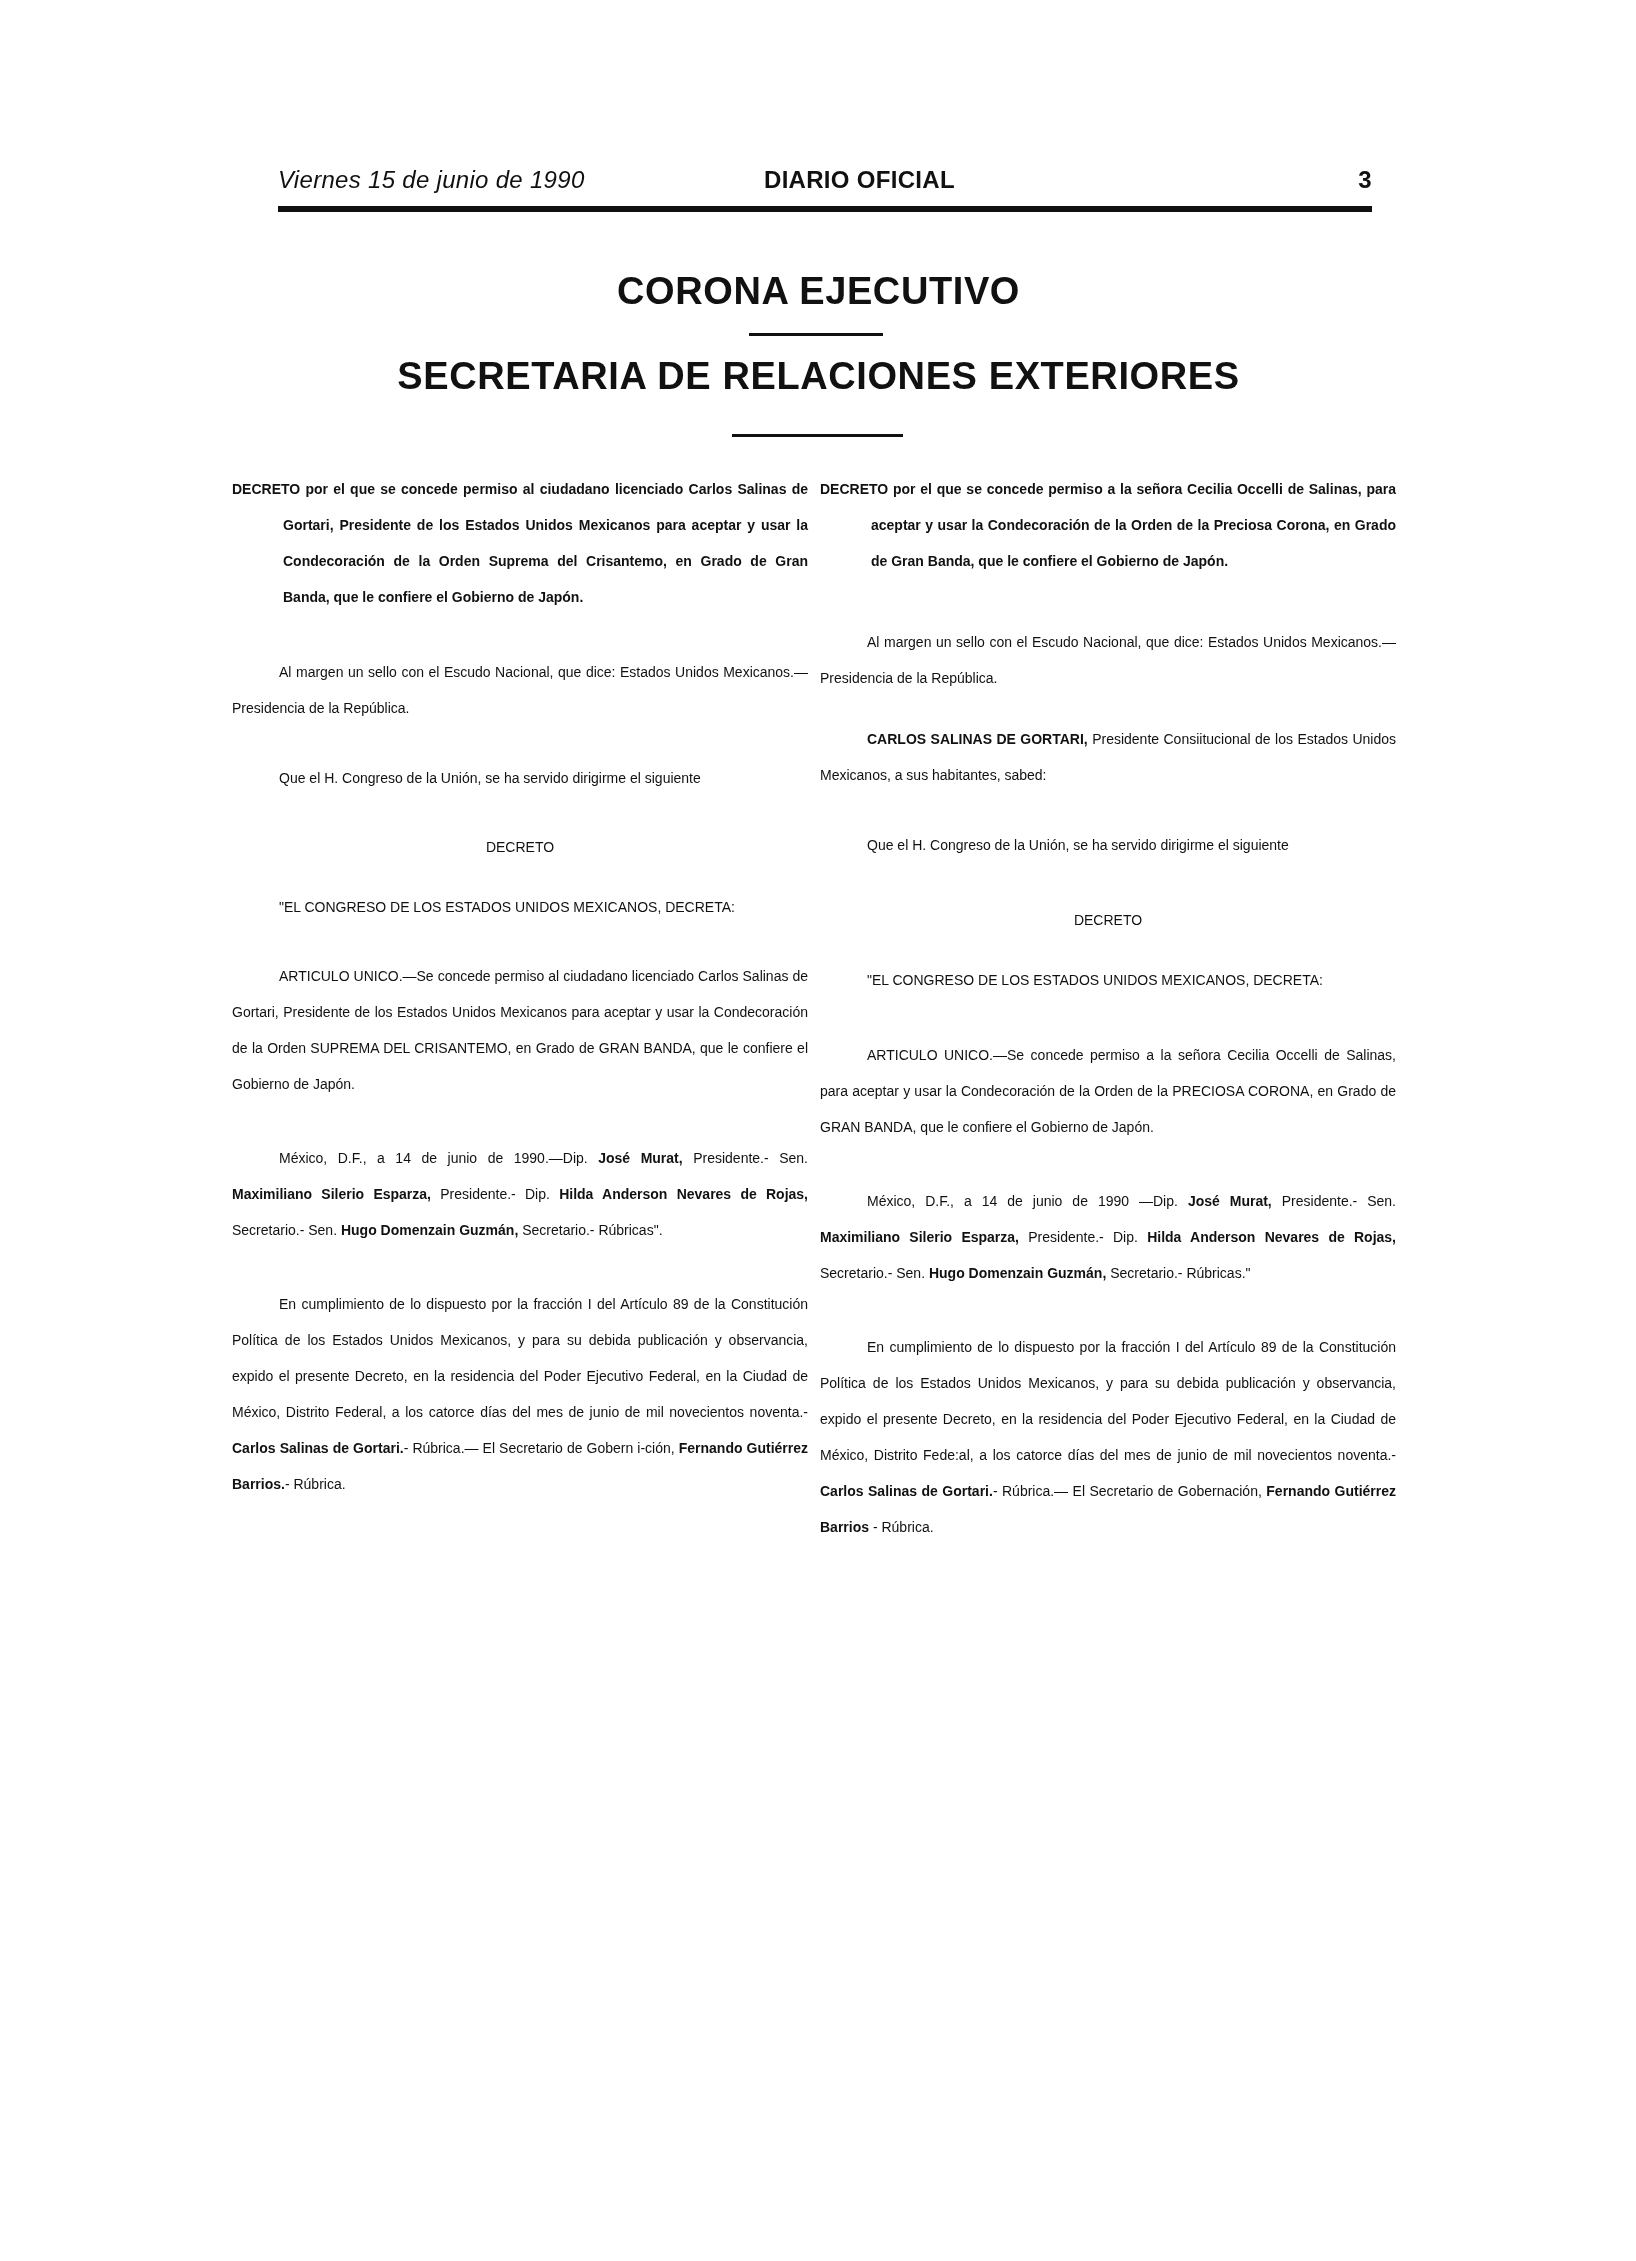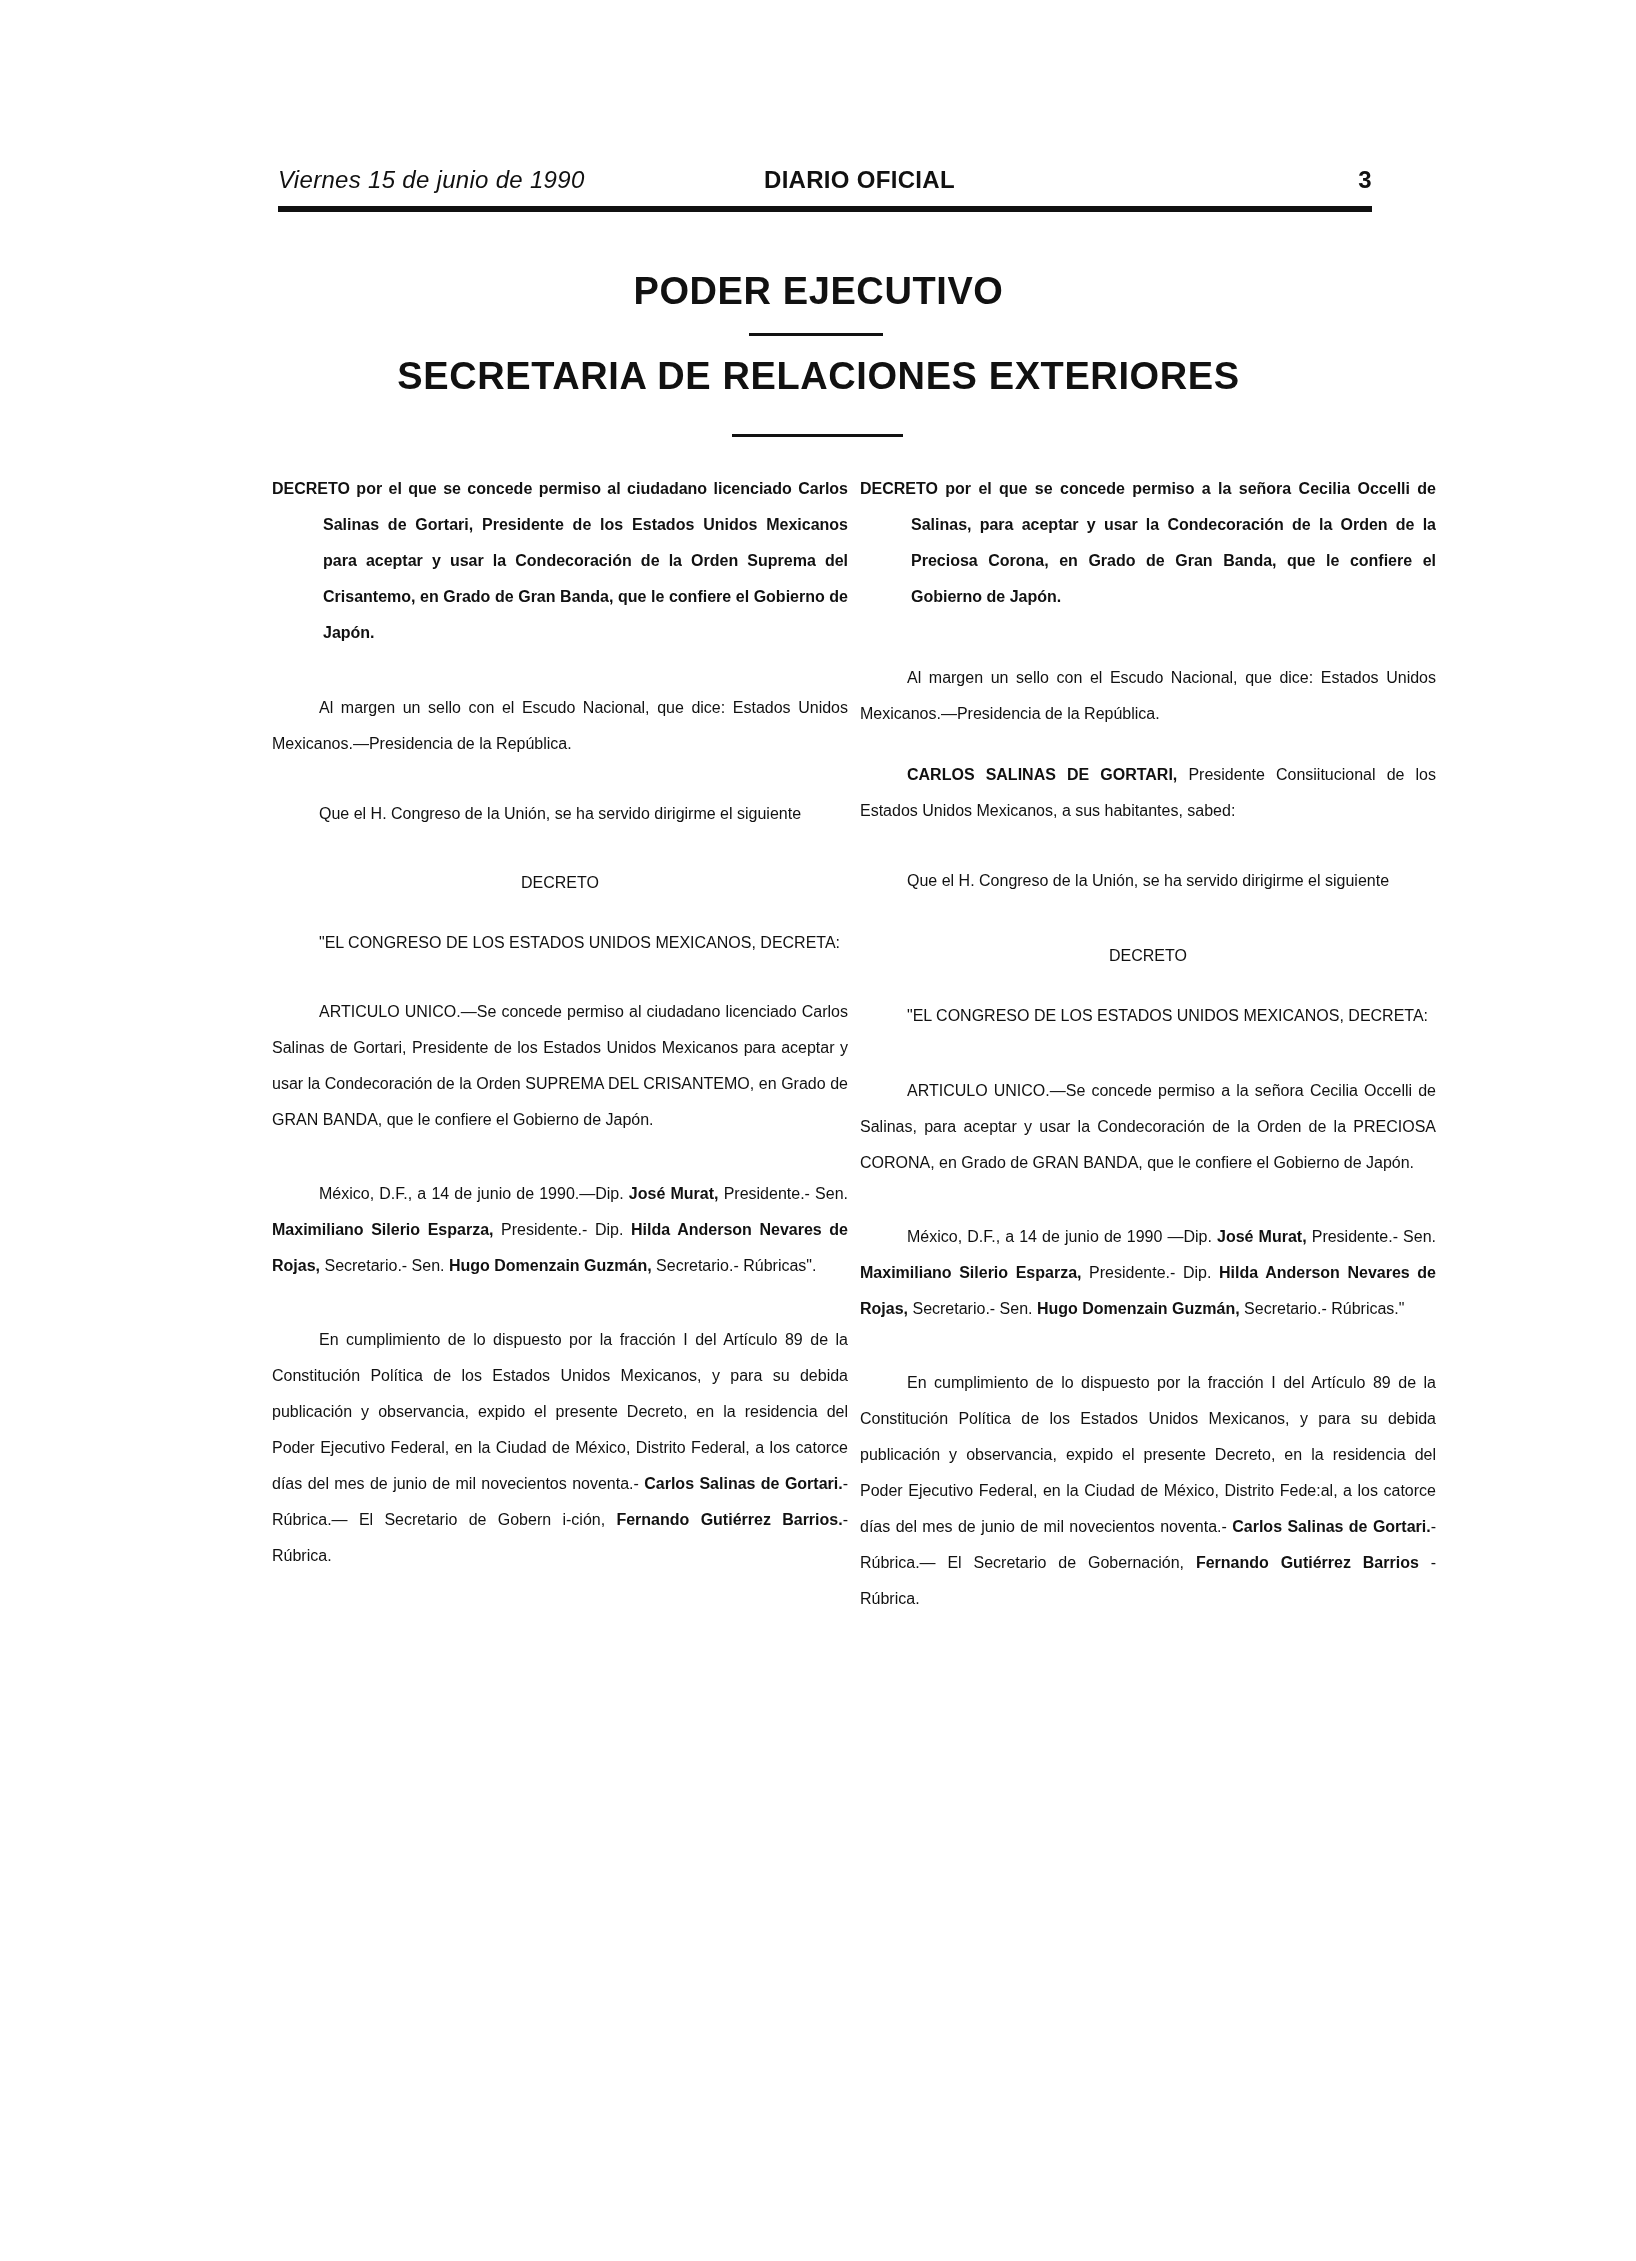--- a/index.html
+++ b/index.html
@@ -23,21 +23,21 @@
     font-weight: bold; font-size: 38px; letter-spacing: 0.6px;
   }
   .h-poder { top: 270px; }
   .h-secretaria { top: 355px; }
   .short-rule { position: absolute; height: 2.5px; background: #111; }
   .rule-1 { left: 749px; top: 333px; width: 134px; }
   .rule-2 { left: 732px; top: 434px; width: 171px; }
 
   .column {
     position: absolute; top: 471px; width: 576px;
-    font-size: 16px; line-height: 36px; text-align: justify; margin-left: 40px;
+    font-size: 14px; line-height: 36px; text-align: justify;
   }
   .col-left { left: 232px; }
   .col-right { left: 820px; }
 
   .summary {
     font-weight: bold; padding-left: 51px; text-indent: -51px; margin: 0;
   }
   .para { margin: 0; text-indent: 47px; }
   .center-line { margin: 0; text-align: center; text-indent: 0; }
   .bold { font-weight: bold; }
@@ -46,21 +46,21 @@
 </head>
 <body>
 
 <div class="page-header">
   <span class="hdr-date">Viernes 15 de junio de 1990</span>
   <span class="hdr-title">DIARIO OFICIAL</span>
   <span class="hdr-page">3</span>
 </div>
 <div class="header-rule"></div>
 
-<div class="section-heading h-poder">PODER EJECUTIVO</div>
+<div class="section-heading h-poder">CORONA EJECUTIVO</div>
 <div class="short-rule rule-1"></div>
 <div class="section-heading h-secretaria">SECRETARIA DE RELACIONES EXTERIORES</div>
 <div class="short-rule rule-2"></div>
 
 <div class="column col-left">
   <p class="summary">DECRETO por el que se concede permiso al ciudadano licenciado Carlos Salinas de Gortari, Presidente de los Estados Unidos Mexicanos para aceptar y usar la Condecoración de la Orden Suprema del Crisantemo, en Grado de Gran Banda, que le confiere el Gobierno de Japón.</p>
   <p class="para" style="margin-top:39px">Al margen un sello con el Escudo Nacional, que dice: Estados Unidos Mexicanos.—Presidencia de la República.</p>
   <p class="para" style="margin-top:34px">Que el H. Congreso de la Unión, se ha servido dirigirme el siguiente</p>
   <p class="center-line" style="margin-top:33px">DECRETO</p>
   <p class="para" style="margin-top:24px">"EL CONGRESO DE LOS ESTADOS UNIDOS MEXICANOS, DECRETA:</p>

